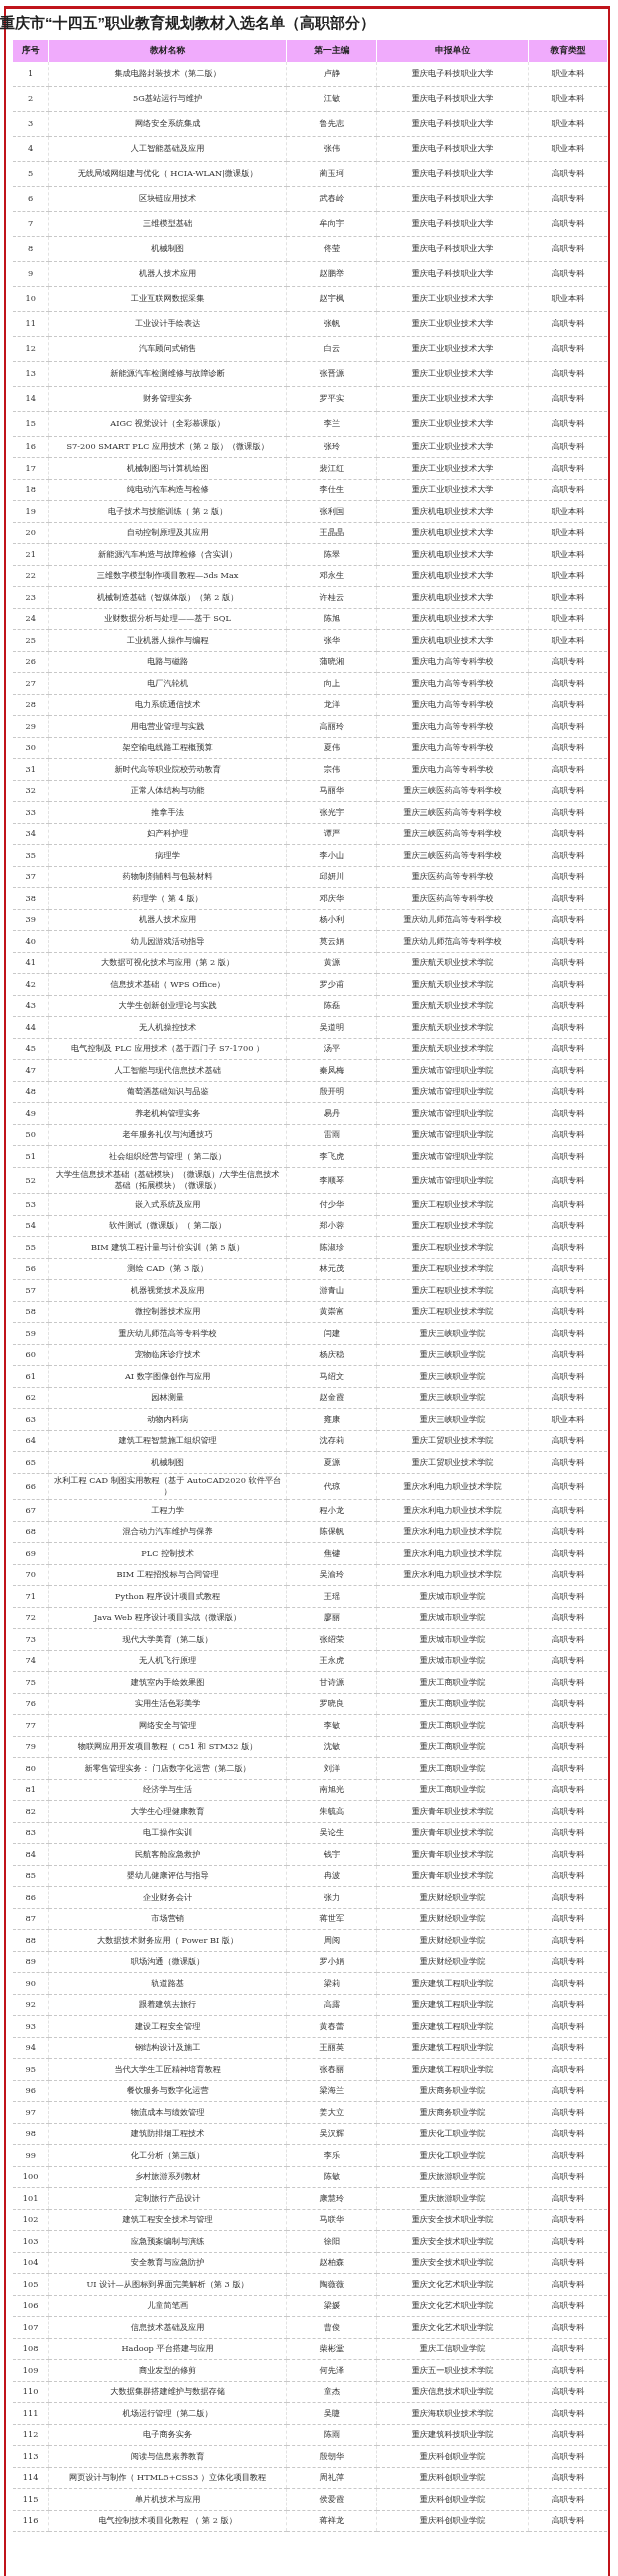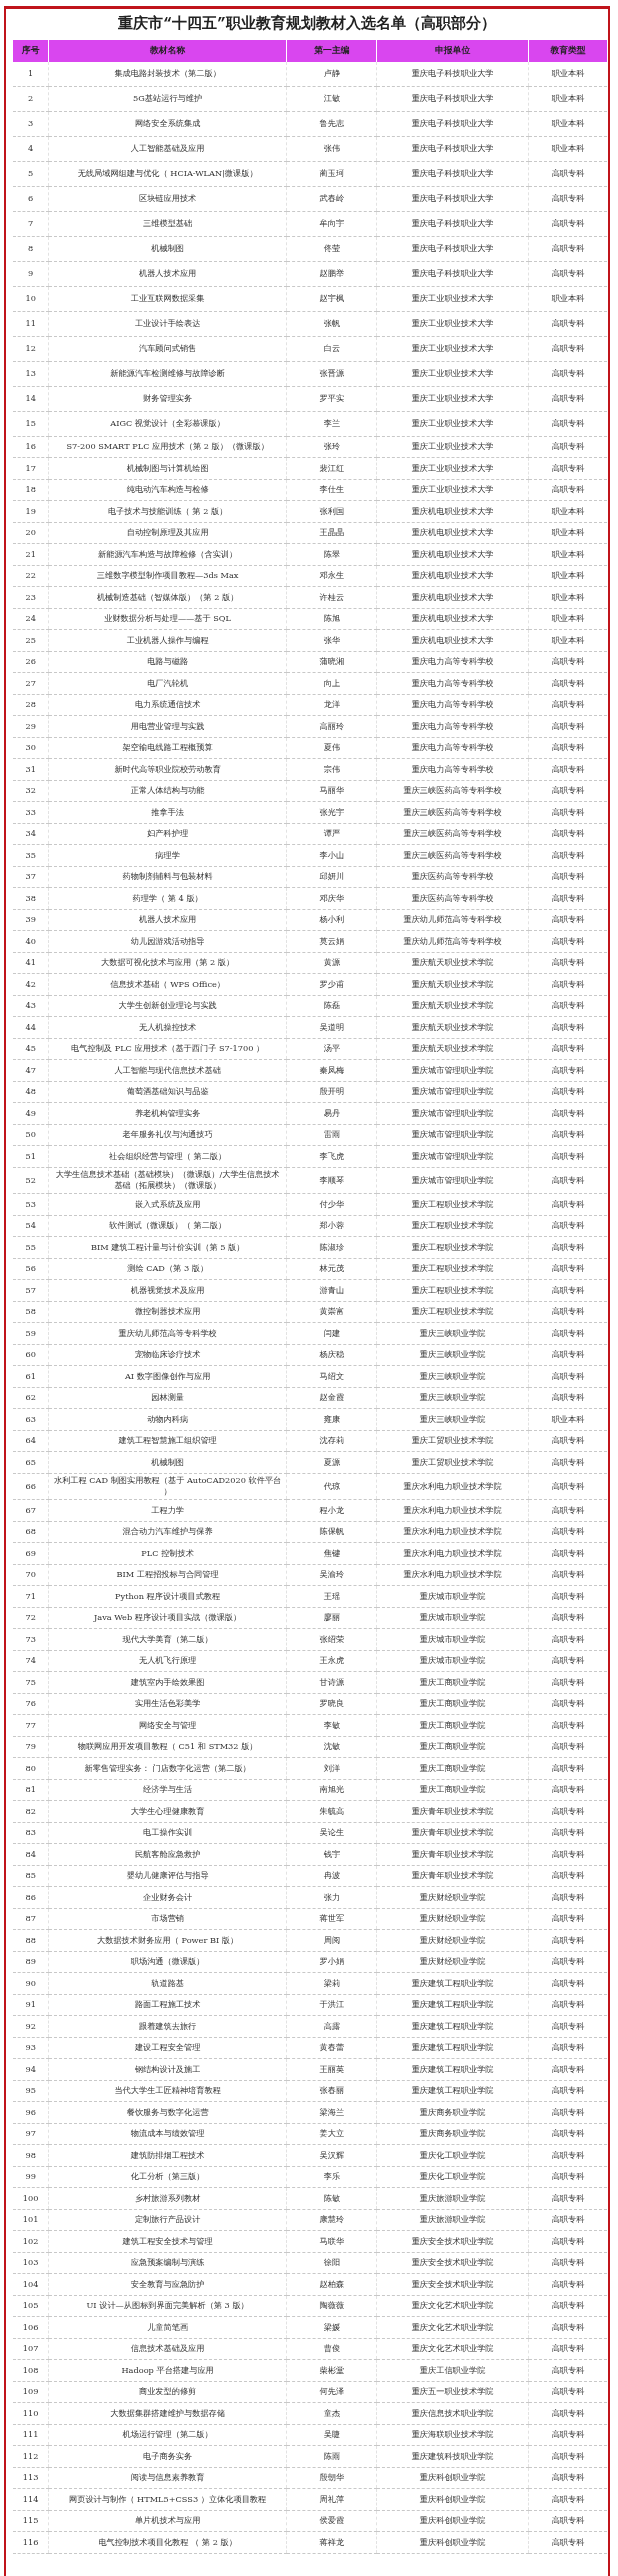--- a/index.html
+++ b/index.html
@@ -14,43 +14,42 @@
   .frame-border {
     position: absolute;
     left: 3.6px; top: 6.2px; right: 8.2px; bottom: 5.2px;
     border: 2.6px solid #c0141b;
     border-top-width: 3.1px;
     box-sizing: border-box;
   }
   .title {
     position: absolute;
     left: 0; right: 4px; top: 14.4px;
-    text-align: center;
-    font-family: Liberation Mono, monospace;
+    font-family: Liberation Sans, sans-serif;
     font-size: 15px;
     font-weight: bold;
     color: #222;
     letter-spacing: 0px;
   }
   table.list {
     position: absolute;
     left: 13.4px; top: 40px;
     width: 594px;
     border-collapse: collapse;
     table-layout: fixed;
     font-size: 8.2px;
     color: #333;
   }
   table.list col.c-no { width: 35px; }
   table.list col.c-name { width: 238px; }
   table.list col.c-editor { width: 90px; }
   table.list col.c-unit { width: 151px; }
   table.list col.c-type { width: 79px; }
   table.list th {
-    background: #d946ef;
+    background: #f0abfc;
     height: 21.6px;
     font-family: "DejaVu Sans", "Liberation Sans", sans-serif;
     font-size: 8.8px;
     font-weight: bold;
     color: #222;
     border-left: 1.5px solid #fff;
     padding: 0;
   }
   table.list th:first-child { border-left: none; }
   table.list td {
@@ -694,27 +693,20 @@
           <td>高职专科</td>
         </tr>
         <tr class="std">
           <td>90</td>
           <td>轨道路基</td>
           <td>梁莉</td>
           <td>重庆建筑工程职业学院</td>
           <td>高职专科</td>
         </tr>
         <tr class="std">
-          <td>91</td>
-          <td>路面工程施工技术</td>
-          <td>于洪江</td>
-          <td>重庆建筑工程职业学院</td>
-          <td>高职专科</td>
-        </tr>
-        <tr class="std">
           <td>92</td>
           <td>跟着建筑去旅行</td>
           <td>高露</td>
           <td>重庆建筑工程职业学院</td>
           <td>高职专科</td>
         </tr>
         <tr class="std">
           <td>93</td>
           <td>建设工程安全管理</td>
           <td>黄春蕾</td>

